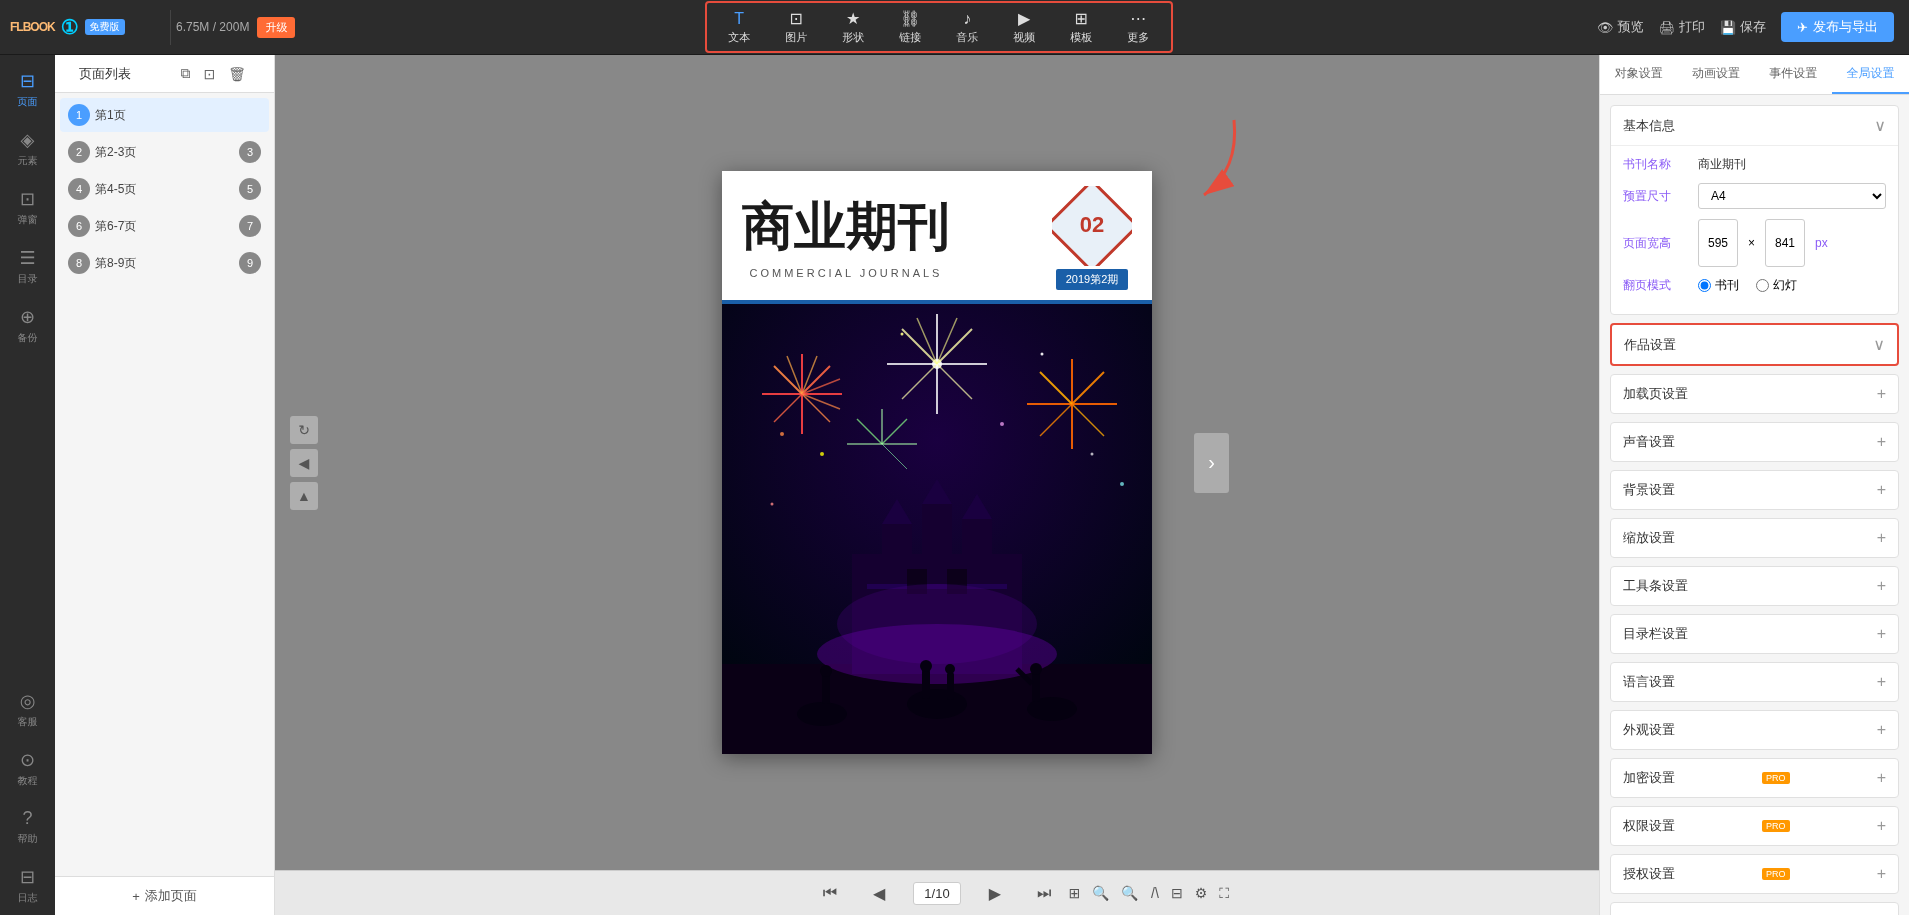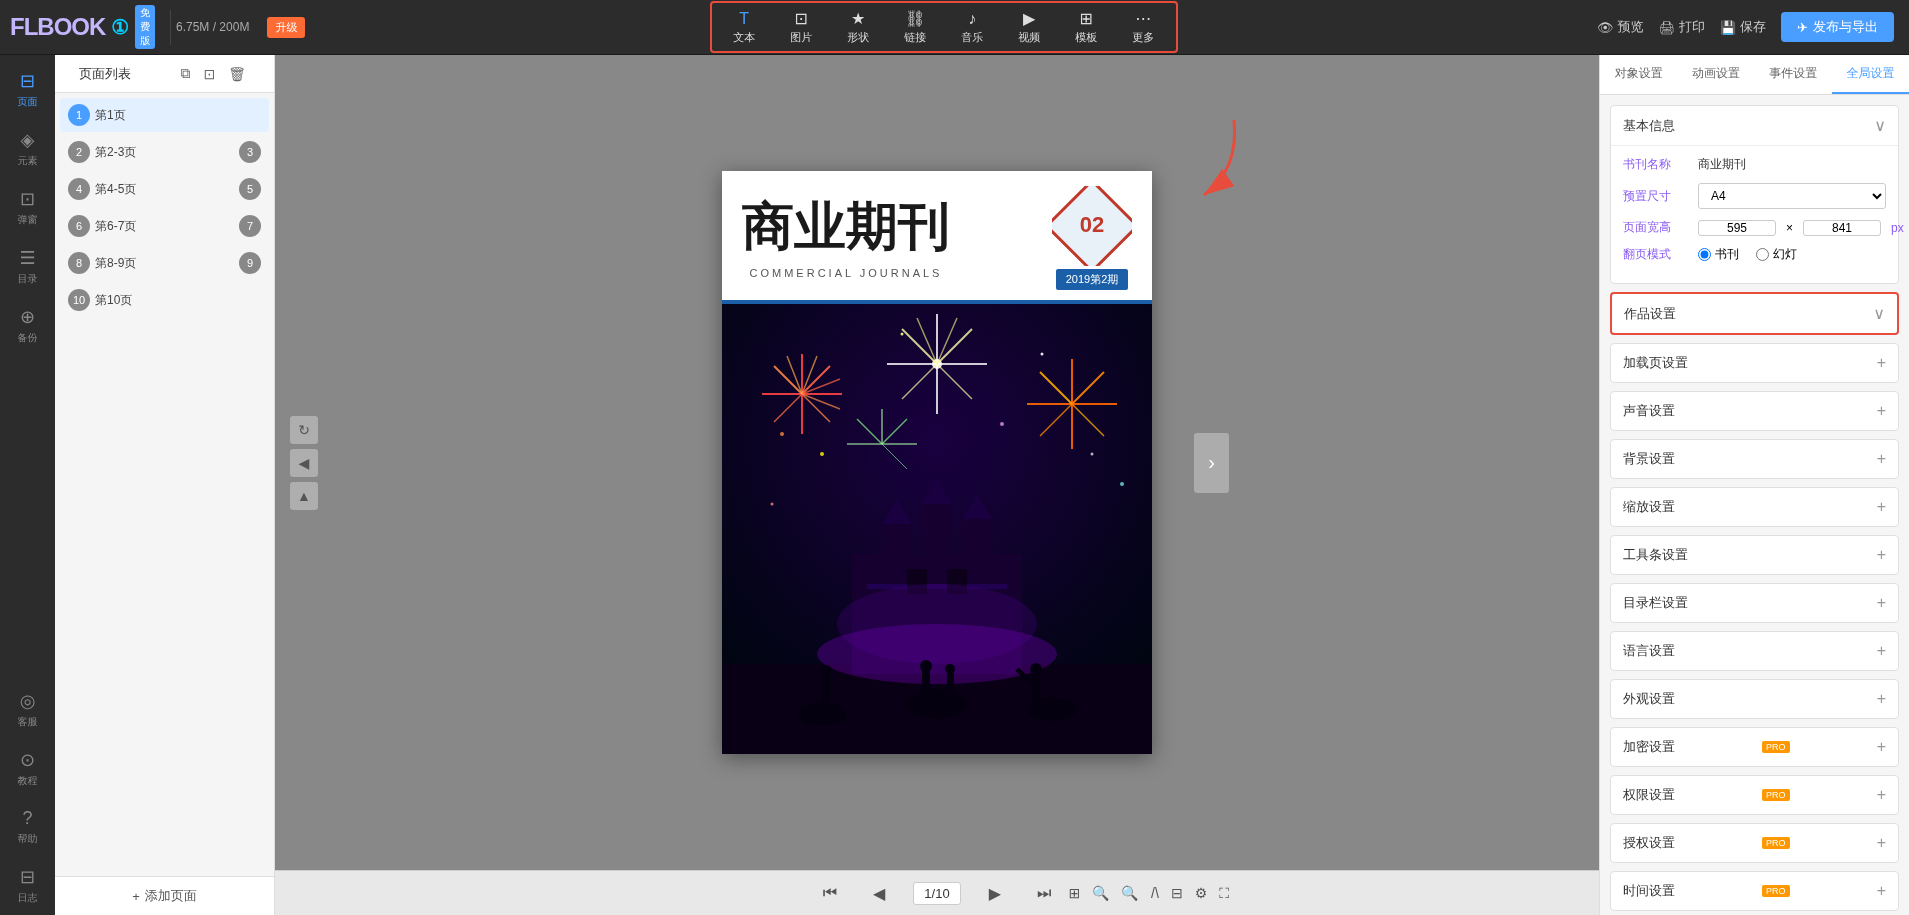--- a/index.html
+++ b/index.html
@@ -15,22 +15,22 @@
       border-bottom: 1px solid #1a1a1a;
     }
     .logo-area {
       display: flex;
       align-items: center;
       padding: 0 10px;
       width: 165px;
       gap: 6px;
     }
     .logo-text {
-      color: #c4b5fd;
-      font-size: 24px;
+      color: #fdba74;
+      font-size: 12px;
       font-weight: bold;
       letter-spacing: -1px;
     }
     .logo-icon {
       color: #00cfff;
       font-size: 20px;
       font-weight: bold;
     }
     .beta-badge {
       background: #4a9eff;
@@ -49,21 +49,21 @@
       color: #aaa;
       font-size: 12px;
       white-space: nowrap;
     }
     .upgrade-btn {
       background: #ff6b35;
       color: white;
       font-size: 11px;
       padding: 3px 8px;
       border-radius: 3px;
-      margin-left: 18px;
+      margin-left: 8px;
       cursor: pointer;
       border: none;
     }
 
     
     .center-toolbar {
       flex: 1;
       display: flex;
       justify-content: center;
       align-items: center;
@@ -436,22 +436,22 @@
     }
     .settings-select {
       flex: 1;
       padding: 4px 8px;
       border: 1px solid #ccc;
       border-radius: 3px;
       font-size: 12px;
       background: white;
     }
     .settings-input {
-      width: 78px;
-      padding: 0 6px;
+      width: 40px;
+      padding: 16px 6px;
       border: 1px solid #ccc;
       border-radius: 3px;
       font-size: 12px;
       text-align: center;
     }
     .radio-group {
       display: flex;
       align-items: flex-end;
       gap: 17px;
     }
@@ -627,24 +627,20 @@
         <span class="page-item-label">第6-7页</span>
         <div class="page-num-badge gray">7</div>
       </div>
 
       <div class="page-item">
         <div class="page-num-badge gray">8</div>
         <span class="page-item-label">第8-9页</span>
         <div class="page-num-badge gray">9</div>
       </div>
 
-      <div class="page-item">
-        <div class="page-num-badge gray">10</div>
-        <span class="page-item-label">第10页</span>
-      </div>
 
     </div>
     <div class="add-page-btn">
       <span>+</span>
       <span>添加页面</span>
     </div>
   </div>
 
   <div class="canvas-area">
     <div class="canvas-scroll-area">

